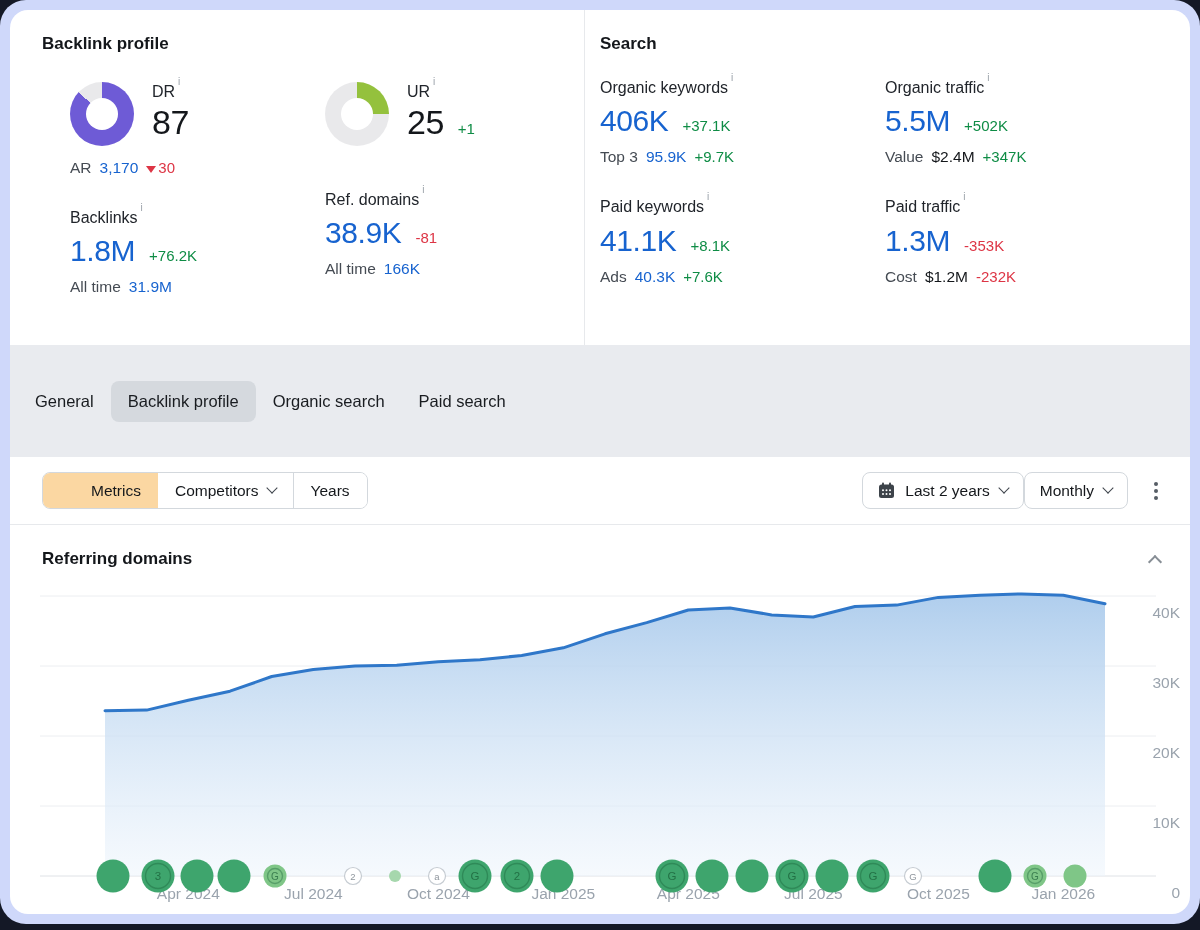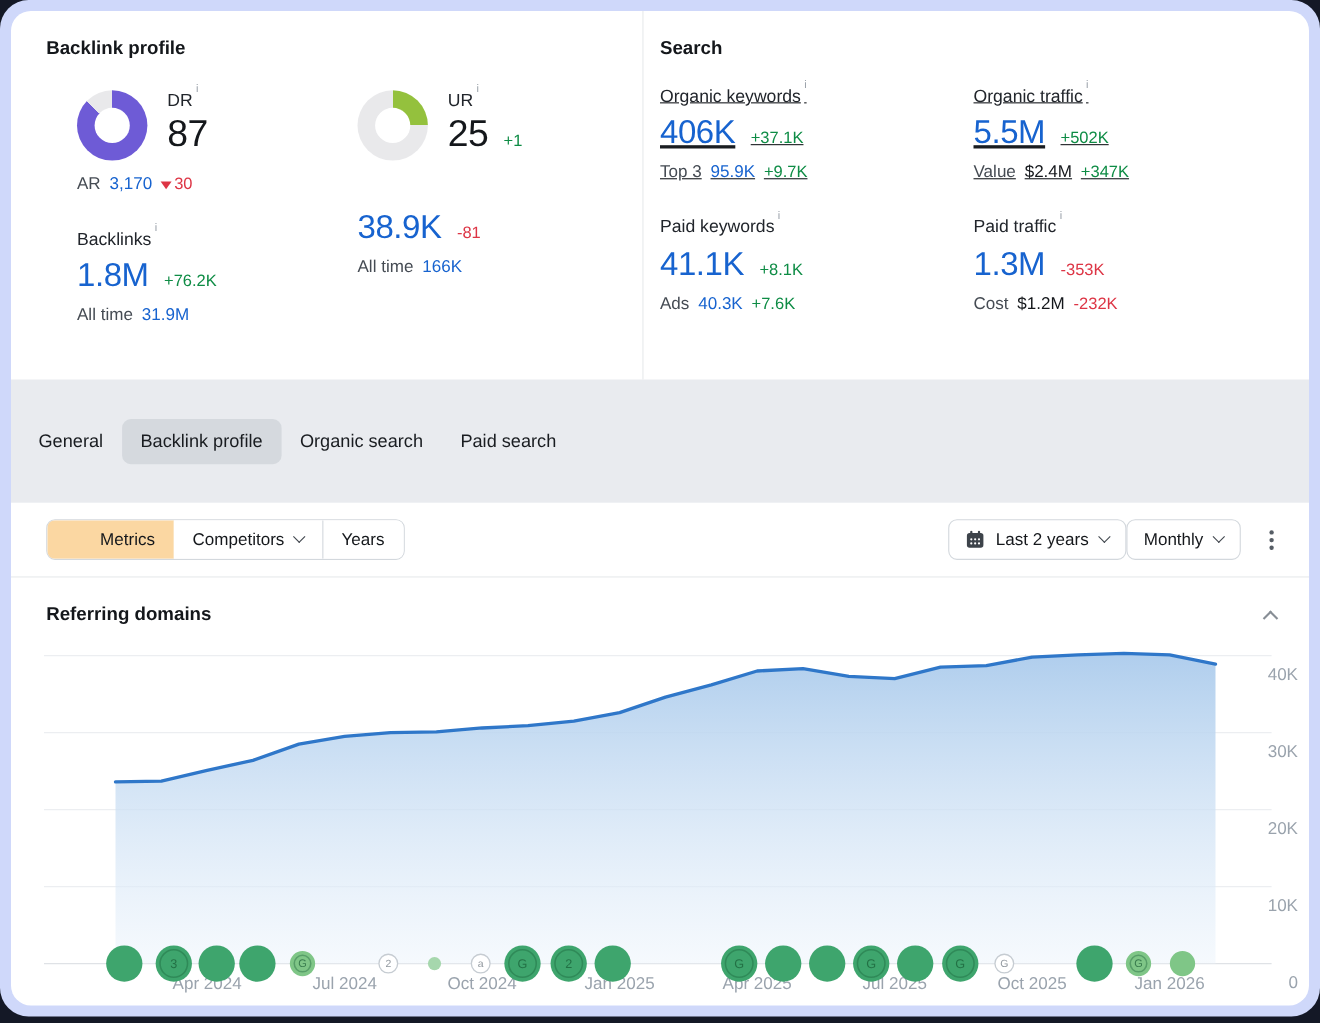--- a/index.html
+++ b/index.html
@@ -37,21 +37,21 @@
          border-right:5px solid transparent; border-top:7px solid var(--red); margin-right:2px; }
 
   .sub { margin-top:13px; font-size:15.5px; display:flex; align-items:baseline; gap:8px; }
   .sub-lbl { color:#454b53; }
   .sub-val { color:var(--accent-blue); text-decoration:none; cursor:pointer; }
   .sub-val.plain { color:#14171b; cursor:default; }
 
   .vstat { margin-top:31px; }
   .vstat .vrow { margin-top:7px; }
   .vstat .sub  { margin-top:10px; }
-  .stats-right .vstat.first { margin-top:0;text-decoration:underline; }
+  .stats-right .vstat.first { margin-top:0; }
 
   
   .tabbar { height:112px; background:var(--tabbar-bg); display:flex; align-items:center;
             padding-left:8px; }
   .tab { font-size:16.5px; color:#191c20; padding:11px 17px; border-radius:8px; cursor:pointer; }
   .tab.active { background:var(--tab-active-bg); }
 
   
   .toolbar { height:68px; display:flex; align-items:center; padding:0 28px 0 32px;
              border-bottom:1px solid #e7e9ec; }
@@ -121,20 +121,21 @@
             <div>
               <div class="lbl"><span>UR</span><sup class="info">i</sup></div>
               <div class="vrow">
                 <span class="donut-big">25</span>
                 <span class="delta green">+1</span>
               </div>
             </div>
           </div>
           <div class="sub"></div>
           <div class="vstat">
+            <div class="lbl"><span>Ref. domains</span><sup class="info">i</sup></div>
             <div class="vrow">
               <a class="big blue">38.9K</a>
               <span class="delta red">-81</span>
             </div>
             <div class="sub">
               <span class="sub-lbl">All time</span>
               <a class="sub-val">166K</a>
             </div>
           </div>
         </div>

